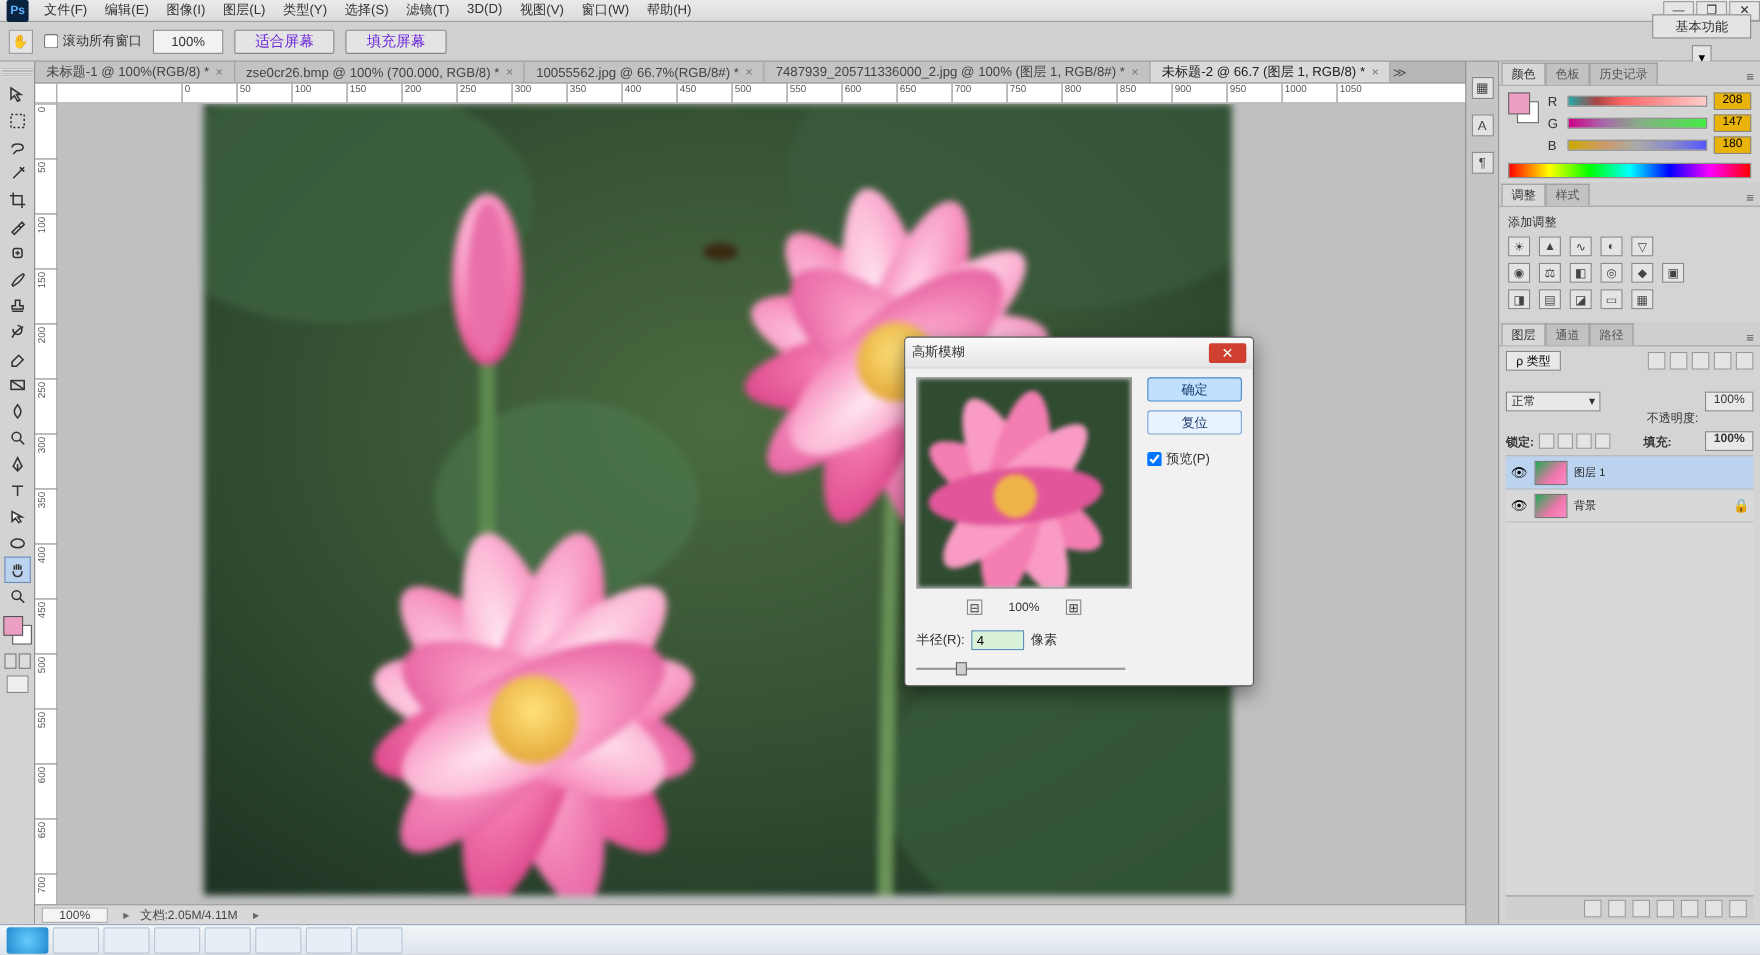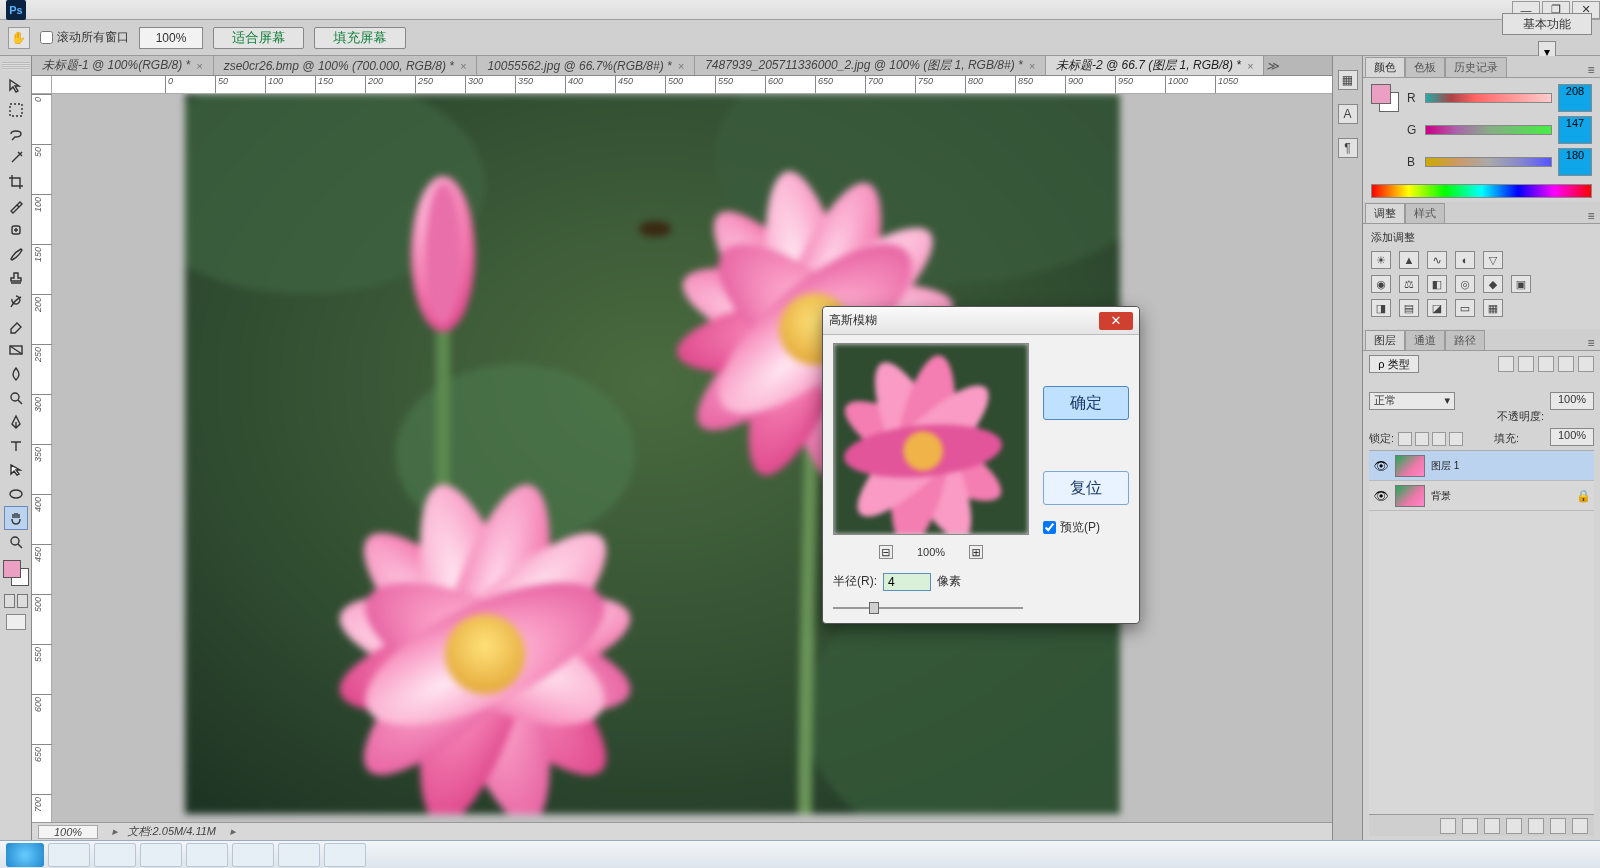--- a/index.html
+++ b/index.html
@@ -12,21 +12,21 @@
 .titlebar .menu-item { padding: 2px 8px; color:#333; cursor:default; }
 .titlebar .spacer { flex:1; }
 .titlebar .win-btns { display:flex; }
 .titlebar .win-btn { width:28px; height:18px; border:1px solid #999; margin-left:2px; background:#e6e6e6; display:flex; align-items:center; justify-content:center; font-size:11px; color:#333; }
 
 
 .optbar { height:36px; background:#d0d0d0; border-bottom:1px solid #9a9a9a; display:flex; align-items:center; padding:0 8px; gap:10px; }
 .optbar .tool-icon { width:22px; height:22px; border:1px solid #9a9a9a; background:#e4e4e4; display:flex; align-items:center; justify-content:center; }
 .optbar .chk { display:flex; align-items:center; gap:4px; color:#333; }
 .optbar .zoom-level { width:64px; height:22px; border:1px solid #888; background:#f2f2f2; text-align:center; line-height:20px; color:#333; }
-.optbar .fit-btn { height:22px; padding:0 18px; border:1px solid #888; background:#e4e4e4; color:#15803d; border-radius:2px; }
+.optbar .fit-btn { height:22px; padding:0 18px; border:1px solid #888; background:#e4e4e4; color:#6d28d9; border-radius:2px; }
 .optbar .right { margin-left:auto; display:flex; align-items:center; gap:6px;flex-direction:column; }
 .optbar .workspace-sel { width:90px; height:22px; border:1px solid #888; background:#e4e4e4; text-align:center; line-height:20px; color:#333; }
 .optbar .wsmenu { width:18px; height:22px; border:1px solid #888; background:#e4e4e4; display:flex; align-items:center; justify-content:center; }
 
 
 .main-wrap { position:absolute; left:0; top:56px; right:0; bottom:28px; display:flex; }
 
 
 .toolbox { width:32px; background:#d3d3d3; border-right:1px solid #8a8a8a; padding-top:6px; display:flex; flex-direction:column; align-items:center; gap:0; }
 .toolbox .grip { width:28px; height:8px; background:repeating-linear-gradient(#bbb,#bbb 1px,#ddd 1px,#ddd 2px); margin-bottom:4px; }
@@ -34,21 +34,21 @@
 .toolbox .t.sel { background:#bcd3ef; border:1px solid #6a8bb8; }
 .toolbox .t svg { width:16px; height:16px; stroke:#333; fill:none; stroke-width:1.4; }
 .toolbox .swatches { margin-top:6px; width:26px; height:26px; position:relative; }
 .toolbox .swatches .fg { position:absolute; left:0; top:0; width:18px; height:18px; border:1px solid #555; background:#eb9fc2; }
 .toolbox .swatches .bg { position:absolute; right:0; bottom:0; width:18px; height:18px; border:1px solid #555; background:#fff; }
 .toolbox .mask-row { margin-top:8px; display:flex; gap:2px; }
 .toolbox .mask-row .mbtn { width:11px; height:14px; border:1px solid #777; background:#ddd; }
 .toolbox .screenmode { margin-top:6px; width:20px; height:16px; border:1px solid #888; background:#eee; }
 
 
-.canvas-region { flex:1; display:flex; flex-direction:column; background:#737373; position:relative;font-style:italic; }
+.canvas-region { flex:1; display:flex; flex-direction:column; background:#737373; position:relative; }
 
 
 .doc-tabs { height:20px; background:#b7b7b7; border-bottom:1px solid #8a8a8a; display:flex; overflow:hidden; }
 .doc-tab { padding:2px 10px 2px 10px; color:#444; border-right:1px solid #9a9a9a; display:flex; align-items:center; gap:6px; background:#c3c3c3; white-space:nowrap; }
 .doc-tab.active { background:#d9d9d9; color:#222; }
 .doc-tab .close { color:#777; font-size:11px; }
 .doc-tabs .nav-arrow { width:16px; display:flex; align-items:center; justify-content:center; color:#555; }
 
 
 .h-ruler { position:absolute; left:20px; top:20px; right:0; height:18px; background:#fff; border-bottom:1px solid #aaa; display:flex; overflow:hidden; font-size:9px; color:#555; z-index:2; }
@@ -81,21 +81,21 @@
 .panel-burger { margin-left:auto; width:18px; text-align:center; color:#555; }
 
 
 .color-body { background:#d4d4d4; padding:6px 8px 4px 8px; }
 .color-row { display:flex; align-items:center; gap:6px; margin-bottom:4px; }
 .color-row .lbl { width:12px; color:#333; }
 .color-row .slider { flex:1; height:10px; border:1px solid #888; }
 .color-row .slider.r { background:linear-gradient(to right,#2aa,#a44,#f66,#f88,#faa,#fcc); }
 .color-row .slider.g { background:linear-gradient(to right,#c08,#a6a,#8a8,#6c6,#4e4); }
 .color-row .slider.b { background:linear-gradient(to right,#ca0,#c96,#aaa,#88c,#55f); }
-.color-row .val { width:34px; height:28px; background:#0ea5e9; border:1px solid #888; text-align:center; font-size:11px; }
+.color-row .val { width:34px; height:16px; background:#eab308; border:1px solid #888; text-align:center; font-size:11px; }
 .hue-strip { height:14px; background:linear-gradient(to right,red,yellow,lime,cyan,blue,magenta,red); border:1px solid #888; margin-top:4px; }
 .color-swatch-big { width:28px; height:28px; position:relative; }
 .color-swatch-big .sfg { position:absolute; left:0; top:0; width:20px; height:20px; background:#eb9fc2; border:1px solid #666; }
 .color-swatch-big .sbg { position:absolute; right:0; bottom:0; width:20px; height:20px; background:#fff; border:1px solid #666; }
 .color-flex { display:flex; gap:8px; align-items:flex-start; }
 .rgb-col { flex:1; }
 
 
 .adj-body { background:#d4d4d4; padding:6px 8px; }
 .adj-title { color:#333; font-size:11px; margin-bottom:6px; }
@@ -105,21 +105,21 @@
 
 .layers-body { background:#d4d4d4; padding:4px 6px; flex:1; display:flex; flex-direction:column; }
 .layers-top1 { display:flex; align-items:center; gap:4px; margin-bottom:4px;justify-content:center; }
 .layers-top1 .kind-sel { width:50px; height:18px; border:1px solid #888; background:#e8e8e8; display:flex; align-items:center; justify-content:center; font-size:11px; }
 .layers-top1 .icons { margin-left:auto; display:flex; gap:4px; }
 .layers-top1 .icons .ic { width:16px; height:16px; border:1px solid #999; background:#e4e4e4; }
 .layers-top2 { display:flex; align-items:center; gap:6px; margin-bottom:4px; font-size:11px; color:#333; }
 .layers-top2 .blend { width:86px; height:18px; border:1px solid #888; background:#e8e8e8; display:flex; align-items:center; padding:0 4px; }
 .layers-top2 .opac { margin-left:auto;margin-top:32px; }
 .layers-top2 .opac-val { width:44px; height:18px; border:1px solid #888; background:#e8e8e8; text-align:center; }
-.layers-top3 { display:flex; align-items:flex-end; gap:4px; margin-bottom:4px; font-size:11px; color:#333; }
+.layers-top3 { display:flex; align-items:center; gap:4px; margin-bottom:4px; font-size:11px; color:#333;font-weight:bold; }
 .layers-top3 .locks { display:flex; gap:3px; }
 .layers-top3 .locks .lk { width:14px; height:14px; border:1px solid #999; background:#e4e4e4; }
 .layers-top3 .fill-val { width:44px; height:18px; border:1px solid #888; background:#e8e8e8; text-align:center; margin-left:auto; }
 
 .layer-list { flex:1; background:#d8d8d8; border-top:1px solid #aaa; }
 .layer-row { height:30px; display:flex; align-items:center; border-bottom:1px solid #bbb; padding:0 4px; gap:6px; }
 .layer-row.sel { background:#bcd3ef; }
 .layer-row .eye { width:16px; height:16px; display:flex; align-items:center; justify-content:center; }
 .layer-row .thumb { width:30px; height:22px; border:1px solid #777; background:linear-gradient(135deg,#2a5,#e7a 60%,#f8c); }
 .layer-row .nm { flex:1; font-size:10px; color:#222; }
@@ -133,39 +133,52 @@
 .dialog { position:absolute; left:822px; top:306px; width:318px; height:318px; background:#f1f1f1; border:1px solid #4a6; border:1px solid #555; border-radius:4px; box-shadow:0 6px 18px rgba(0,0,0,.45); pointer-events:auto; }
 .dialog .dlg-hdr { height:28px; background:linear-gradient(#fafafa,#e4e4e4); display:flex; align-items:center; padding:0 6px; border-bottom:1px solid #bbb; border-radius:4px 4px 0 0; }
 .dialog .dlg-hdr .ttl { flex:1; color:#333; font-size:12px; }
 .dialog .dlg-hdr .close { width:34px; height:18px; background:#d04030; color:#fff; display:flex; align-items:center; justify-content:center; border-radius:2px; font-size:13px; }
 .dialog .dlg-body { padding:8px 10px; display:flex; flex-direction:column; gap:8px; position:relative; height:calc(100% - 28px); }
 .dialog .preview-wrap { width:196px; height:196px; border:1px solid #888; background:#ccc; position:relative; overflow:hidden; }
 .dialog .preview-wrap svg { width:100%; height:100%; filter:blur(2.5px); }
 .dialog .preview-zoom { display:flex; align-items:center; gap:24px; justify-content:center; width:196px; margin-top:2px; font-size:11px; color:#333; }
 .dialog .zoom-btn { width:14px; height:14px; border:1px solid #888; background:#eee; display:flex; align-items:center; justify-content:center; font-size:11px; }
 .dialog .right-btns { position:absolute; right:10px; top:8px; width:86px; display:flex; flex-direction:column; gap:8px; }
-.dialog .btn { height:34px; border:1px solid #6a8; background:#e8f3ff; border:1px solid #7aa6d8; color:#1a3a6a; display:flex; align-items:center; justify-content:center; border-radius:3px; font-size:16px;margin-top:43px; }
+.dialog .btn { height:22px; border:1px solid #6a8; background:#e8f3ff; border:1px solid #7aa6d8; color:#1a3a6a; display:flex; align-items:center; justify-content:center; border-radius:3px; font-size:12px; }
 .dialog .btn.primary { background:#bfe1ff; border-color:#4a88c8; }
 .dialog .chk-row { display:flex; align-items:center; gap:4px; margin-top:6px; font-size:12px; color:#333; }
 .dialog .radius-row { display:flex; align-items:flex-start; gap:6px; font-size:12px; color:#333; margin-top:6px; }
 .dialog .radius-row .inp { width:48px; height:18px; border:1px solid #5b8fc0; background:#d9f0d9; text-align:left; padding:0 4px; font-size:12px; }
 .dialog .slider-row { width:190px; height:14px; position:relative; margin-top:2px; }
 .dialog .slider-row .track { position:absolute; left:0; right:0; top:6px; height:2px; background:#999; }
 .dialog .slider-row .thumb { position:absolute; top:1px; left:36px; width:10px; height:12px; background:#d0d0d0; border:1px solid #666; }
 
 
 .taskbar { position:absolute; left:0; right:0; bottom:0; height:28px; background:linear-gradient(#f2f5f8,#dde4ec); border-top:1px solid #9aaabf; display:flex; align-items:center; padding:0 6px; gap:4px; }
 .taskbar .start { width:38px; height:24px; border-radius:3px; background:radial-gradient(circle,#6cf,#28c); }
 .taskbar .titem { width:42px; height:24px; border:1px solid #b8c6d6; background:#e6eef6; border-radius:2px; }
 </style>
 </head>
 <body>
 
 <div class="titlebar">
   <div class="ps-logo">Ps</div>
+  <div class="menus">
+    <span class="menu-item">文件(F)</span>
+    <span class="menu-item">编辑(E)</span>
+    <span class="menu-item">图像(I)</span>
+    <span class="menu-item">图层(L)</span>
+    <span class="menu-item">类型(Y)</span>
+    <span class="menu-item">选择(S)</span>
+    <span class="menu-item">滤镜(T)</span>
+    <span class="menu-item">3D(D)</span>
+    <span class="menu-item">视图(V)</span>
+    <span class="menu-item">窗口(W)</span>
+    <span class="menu-item">帮助(H)</span>
+  </div>
   <div class="spacer"></div>
   <div class="win-btns">
     <div class="win-btn">—</div>
     <div class="win-btn">❐</div>
     <div class="win-btn">✕</div>
   </div>
 </div>
 
 <div class="optbar">
   <div class="tool-icon">

